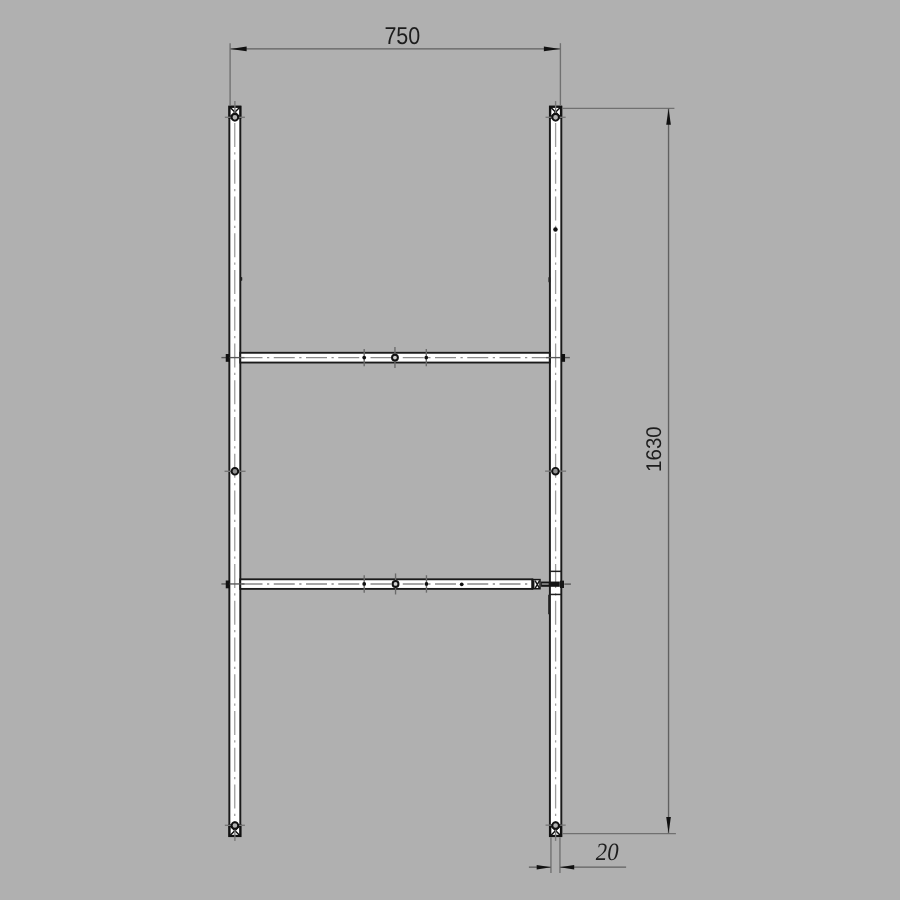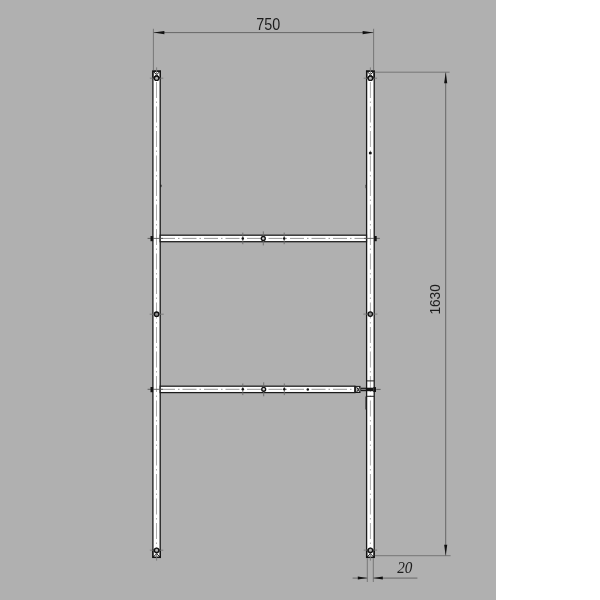--- a/index.html
+++ b/index.html
@@ -1,16 +1,16 @@
 <!DOCTYPE html>
 <html><head>
 <meta charset="utf-8">
 <style>
   html,body{margin:0;padding:0;background:#ffffff;}
-  .wrap{width:496px;height:600px;position:relative;background:#84cc16;filter:grayscale(1);}
+  .wrap{width:600px;height:600px;position:relative;background:#84cc16;filter:grayscale(1);}
   svg{display:block;}
   text{fill:#1d1d1d;}
   .dim{font-family:"Liberation Sans",sans-serif;}
   .dimi{font-family:"Liberation Serif",serif;font-style:italic;}
 </style>
 </head>
 <body>
 <div class="wrap">
 <svg width="600" height="600" viewBox="0 0 600 600">
 

